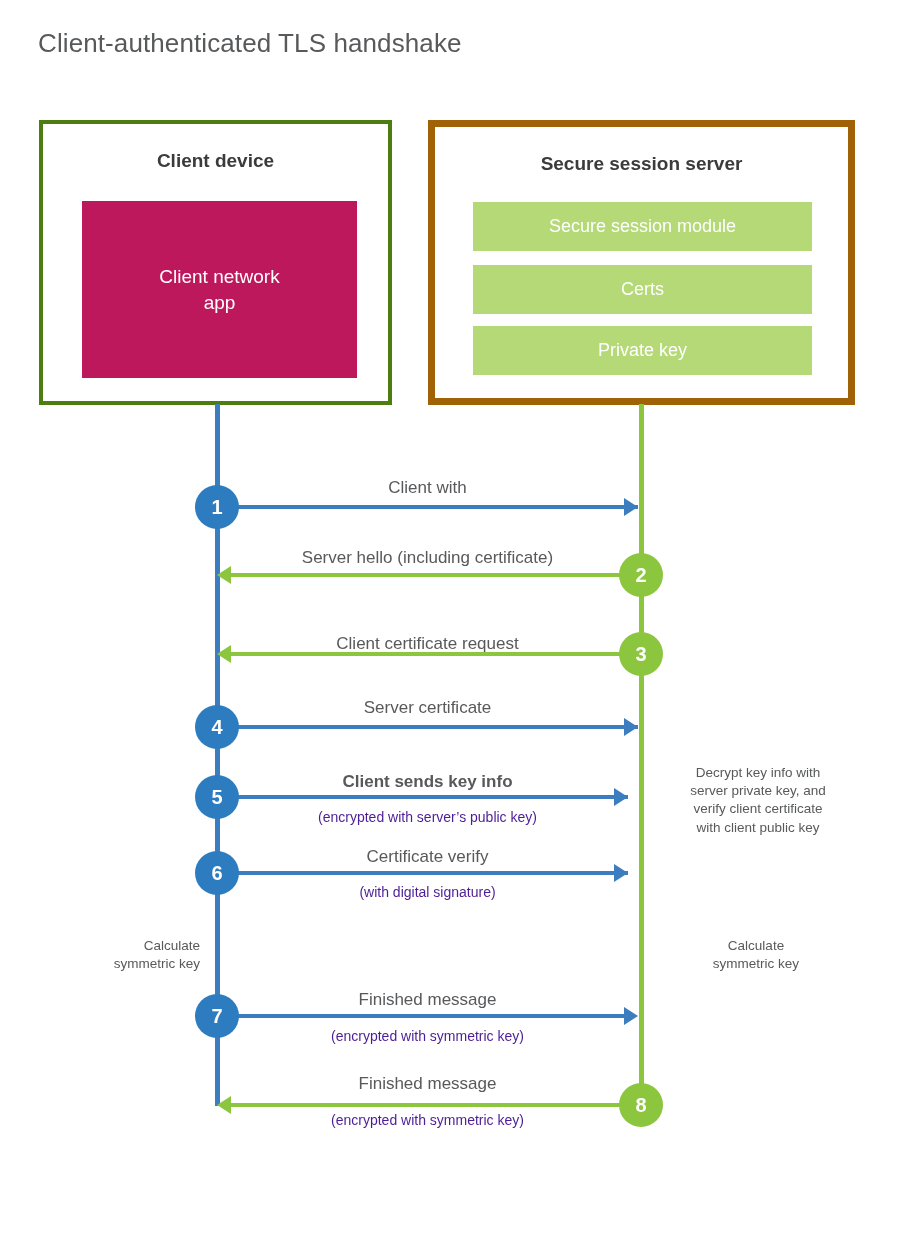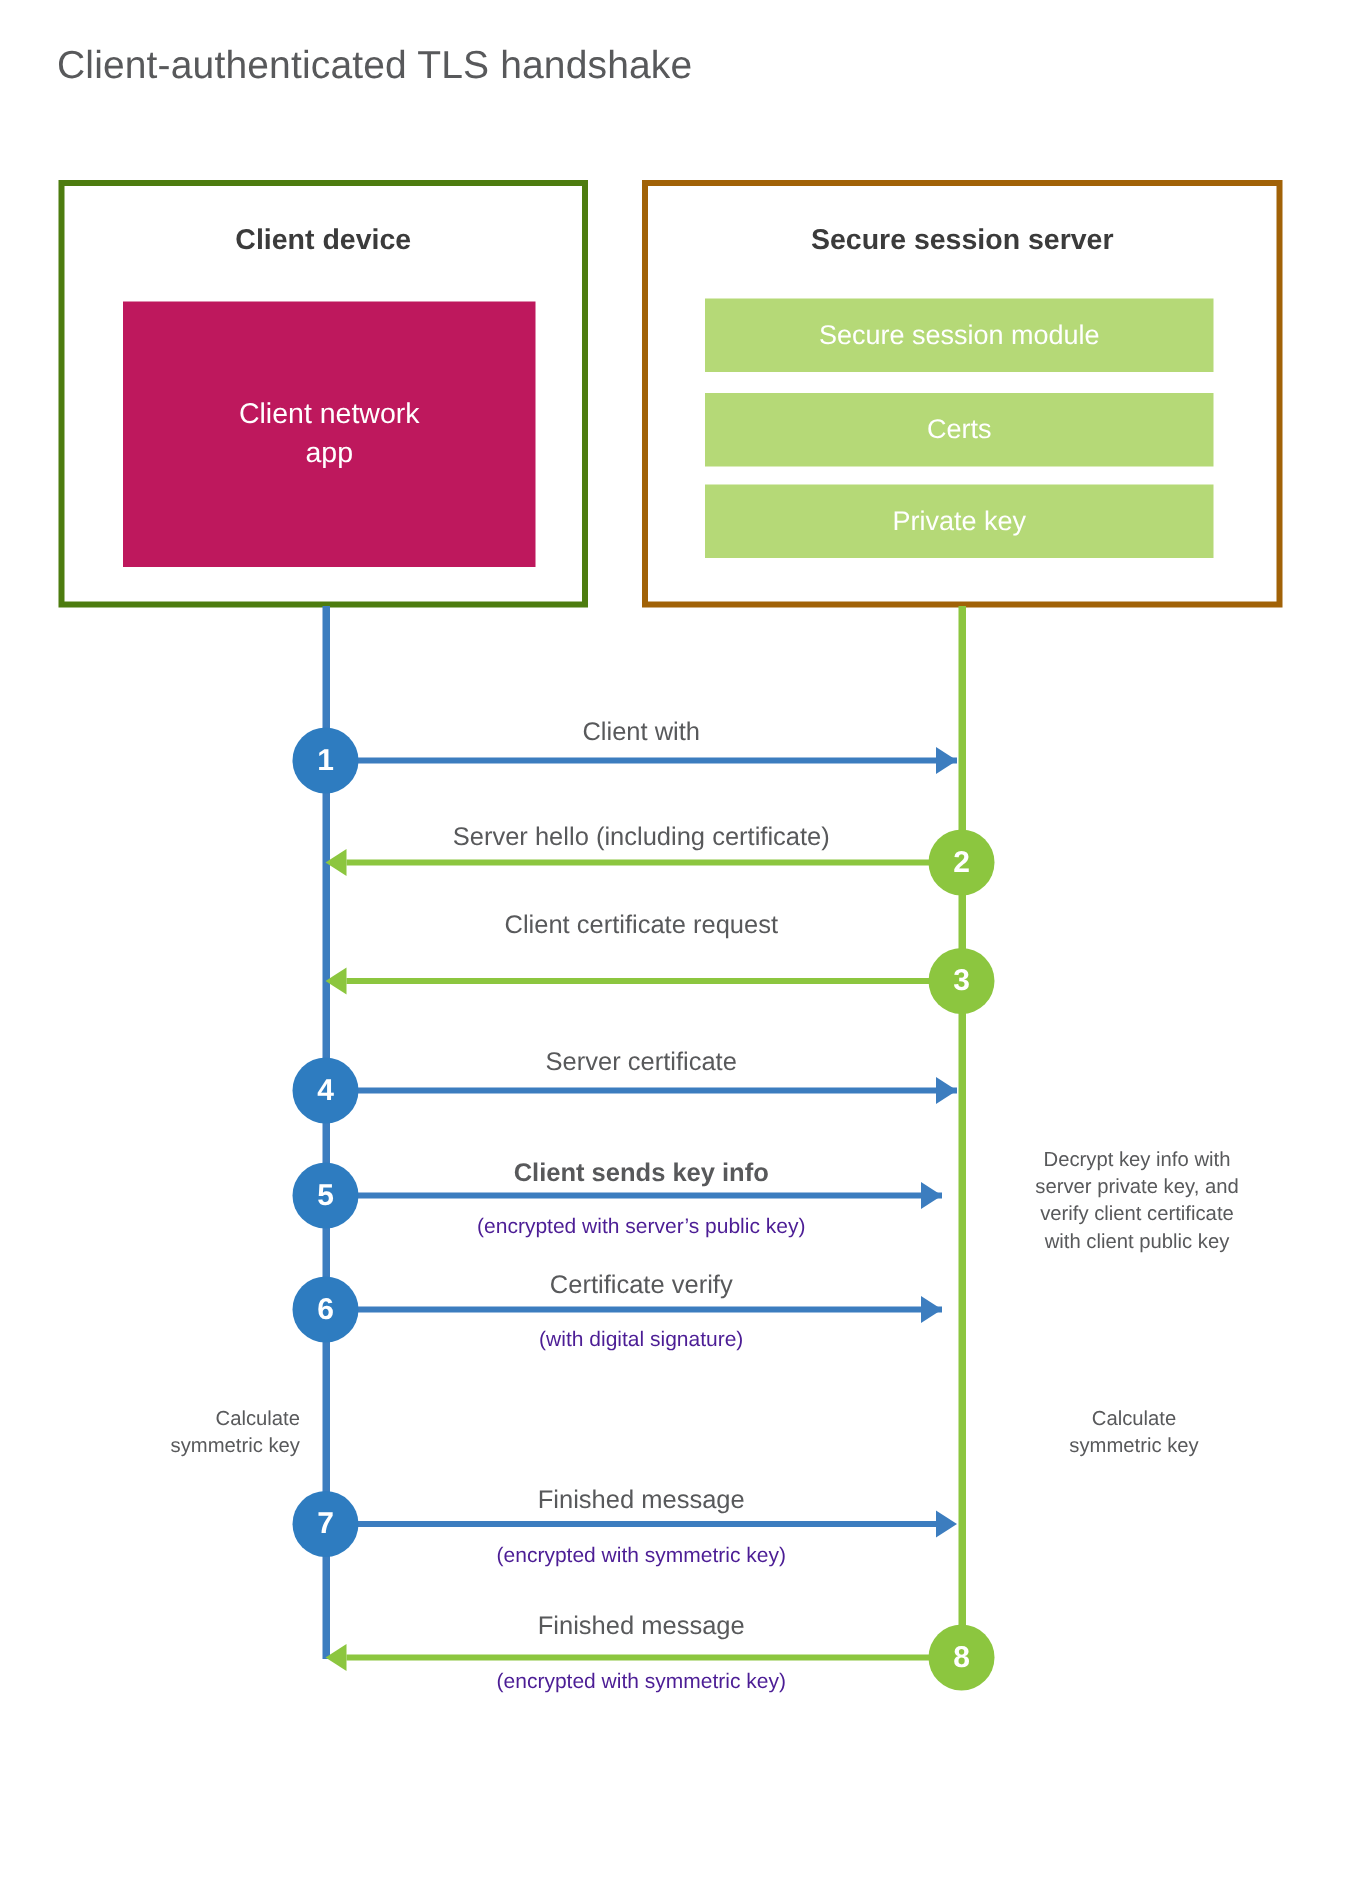--- a/index.html
+++ b/index.html
@@ -39,21 +39,21 @@
     top: 120px;
     width: 353px;
     height: 285px;
     border: 4px solid #4d7c0f;
   }
   #server-box {
     left: 428px;
     top: 120px;
     width: 427px;
     height: 285px;
-    border: 4px solid #a16207;
+    border: 7px solid #a16207;
   }
   .party-title {
     position: absolute;
     left: 0;
     right: 0;
     top: 26px;
     text-align: center;
     font-size: 19px;
     font-weight: bold;
     color: #3b3b3b;
@@ -221,21 +221,21 @@
 <div class="msg msg-green">
   <div class="msg-line" style="left:231px; top:573px; width:410px;"></div>
   <div class="msg-arrow" style="left:217px; top:566px;"></div>
   <div class="msg-label" style="left:217px; top:548px; width:421px;">Server hello (including certificate)</div>
 </div>
 <div class="step-circle green" style="left:619px; top:553px;">2</div>
 
 <div class="msg msg-green">
   <div class="msg-line" style="left:231px; top:652px; width:410px;"></div>
   <div class="msg-arrow" style="left:217px; top:645px;"></div>
-  <div class="msg-label" style="left:217px; top:607px; width:421px;">Client certificate request</div>
+  <div class="msg-label" style="left:217px; top:634px; width:421px;">Client certificate request</div>
 </div>
 <div class="step-circle green" style="left:619px; top:632px;">3</div>
 
 <div class="msg msg-blue">
   <div class="msg-line" style="left:217px; top:725px; width:421px;"></div>
   <div class="msg-arrow" style="left:624px; top:718px;"></div>
   <div class="msg-label" style="left:217px; top:698px; width:421px;">Server certificate</div>
 </div>
 <div class="step-circle blue" style="left:195px; top:705px;">4</div>
 

